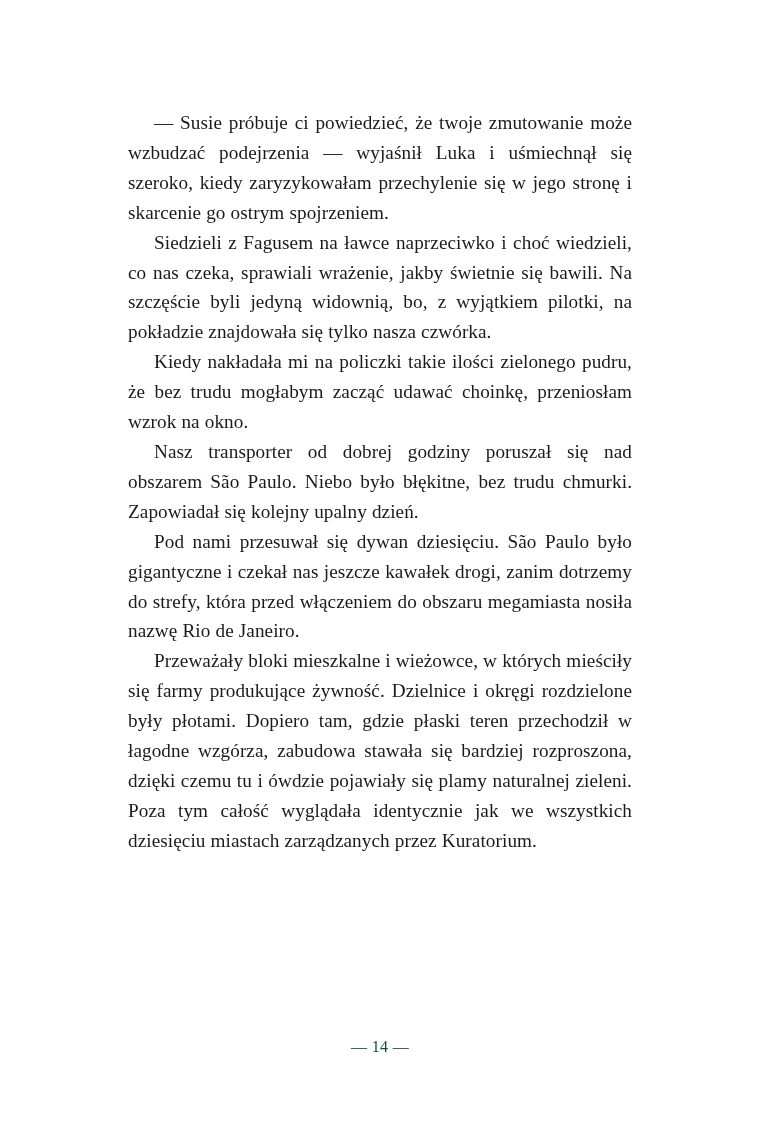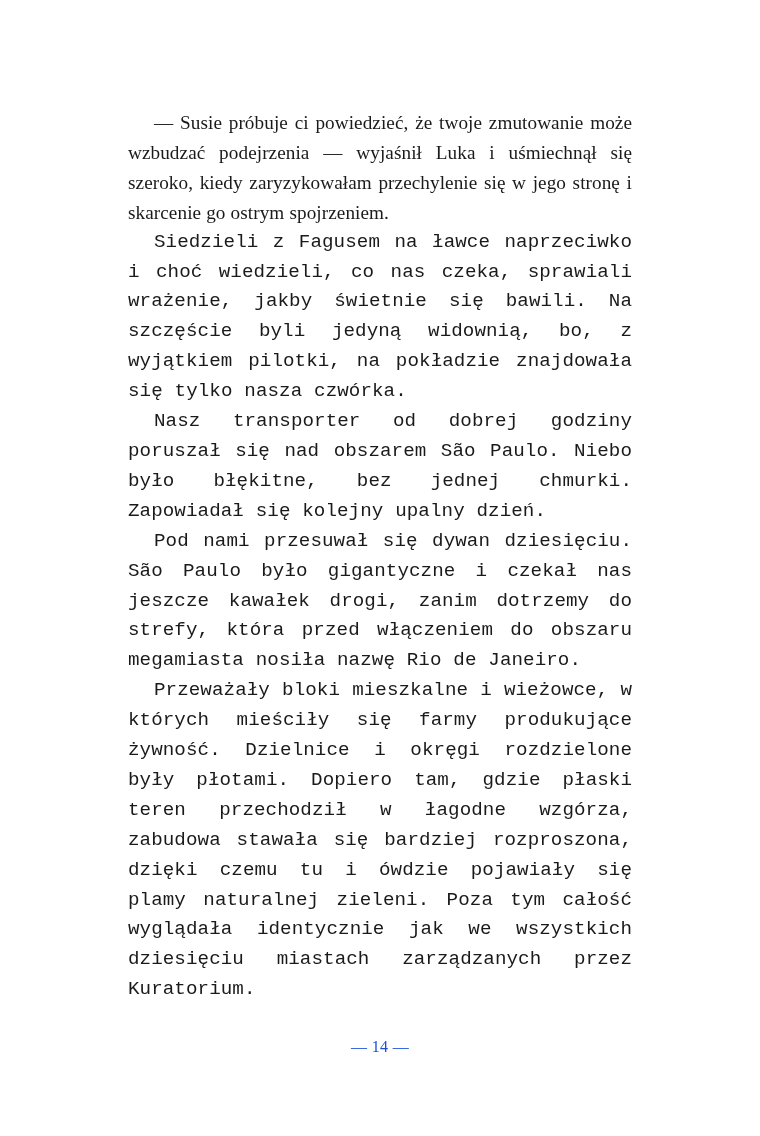--- a/index.html
+++ b/index.html
@@ -34,42 +34,42 @@
     text-align: justify;
     text-justify: inter-word;
     text-indent: 26px;
     hyphens: auto;
     -webkit-hyphens: auto;
     word-spacing: 0.01em;
     letter-spacing: 0.004em;
   }
   .para + .para {
     margin-top: 0;
-    font-family: Liberation Mono, monospace;
   }
   .footer {
     position: absolute;
     left: 0;
     top: 1037px;
     width: 760px;
     text-align: center;
     font-size: 16px;
     line-height: 20px;
     letter-spacing: 0.02em;
-    color: #1d4ed8;
+    color: #14532d;
   }
 </style>
 </head>
 <body>
 
 <div class="page">
 
   <div class="text-block">
     <p class="para">— Susie próbuje ci powiedzieć, że twoje zmutowanie może wzbudzać podejrzenia — wyjaśnił Luka i uśmiechnął się szeroko, kiedy zaryzykowałam przechylenie się w jego stronę i skarcenie go ostrym spojrzeniem.</p>
     <p class="para">Siedzieli z Fagusem na ławce naprzeciwko i choć wiedzieli, co nas czeka, sprawiali wrażenie, jakby świetnie się bawili. Na szczęście byli jedyną widownią, bo, z wyjątkiem pilotki, na pokładzie znajdowała się tylko nasza czwórka.</p>
-    <p class="para">Nasz transporter od dobrej godziny poruszał się nad obszarem São Paulo. Niebo było błękitne, bez jednej chmurki. Zapowiadał się kolejny upalny dzień.</p>
+    <p class="para">Kiedy nakładała mi na policzki takie ilości zielonego pudru, że bez trudu mogłabym zacząć udawać choinkę, przeniosłam wzrok na okno.</p>
+    <p class="para">Nasz transporter od dobrej godziny poruszał się nad obszarem São Paulo. Niebo było błękitne, bez trudu chmurki. Zapowiadał się kolejny upalny dzień.</p>
     <p class="para">Pod nami przesuwał się dywan dziesięciu. São Paulo było gigantyczne i czekał nas jeszcze kawałek drogi, zanim dotrzemy do strefy, która przed włączeniem do obszaru megamiasta nosiła nazwę Rio de Janeiro.</p>
     <p class="para">Przeważały bloki mieszkalne i wieżowce, w których mieściły się farmy produkujące żywność. Dzielnice i okręgi rozdzielone były płotami. Dopiero tam, gdzie płaski teren przechodził w łagodne wzgórza, zabudowa stawała się bardziej rozproszona, dzięki czemu tu i ówdzie pojawiały się plamy naturalnej zieleni. Poza tym całość wyglądała identycznie jak we wszystkich dziesięciu miastach zarządzanych przez Kuratorium.</p>
   </div>
 
   <div class="footer">— 14 —</div>
 
 </div>
 
 </body></html>

